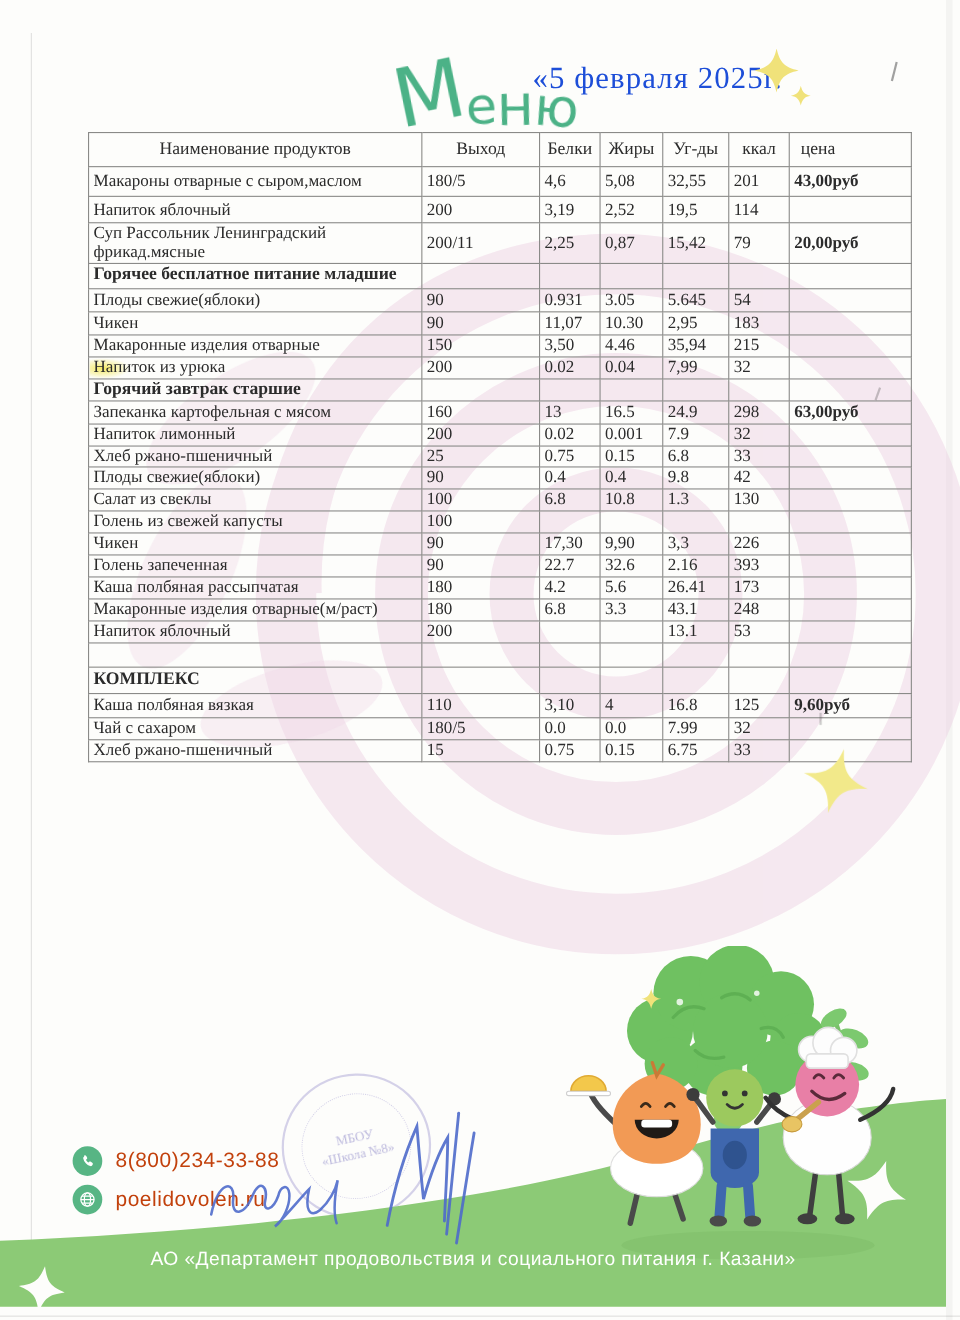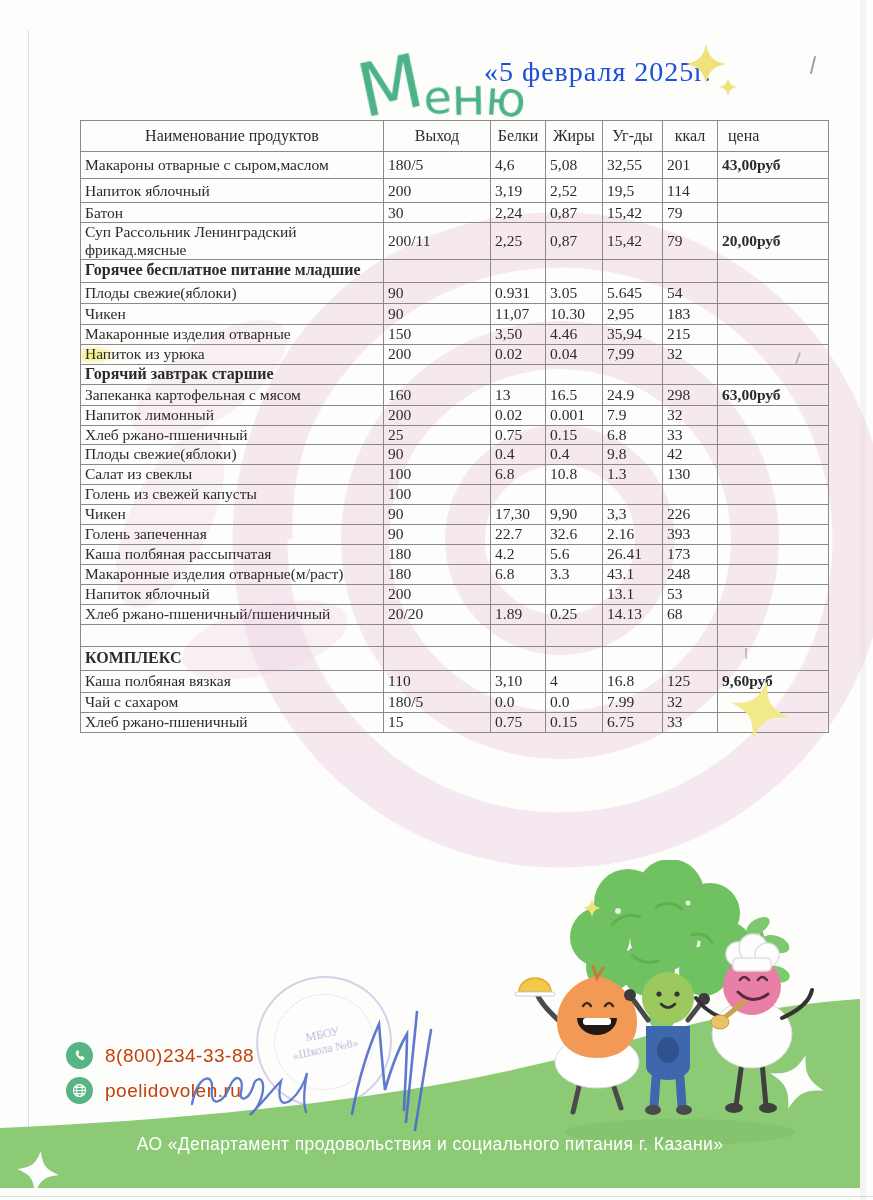--- a/index.html
+++ b/index.html
@@ -125,29 +125,20 @@
         </tr>
         <tr style="height: 24px;">
           <td class="name">Напиток яблочный</td>
           <td class="num">200</td>
           <td class="num">3,19</td>
           <td class="num">2,52</td>
           <td class="num">19,5</td>
           <td class="num">114</td>
           <td class="price"></td>
         </tr>
-        <tr style="height: 20px;">
-          <td class="name">Батон</td>
-          <td class="num">30</td>
-          <td class="num">2,24</td>
-          <td class="num">0,87</td>
-          <td class="num">15,42</td>
-          <td class="num">79</td>
-          <td class="price"></td>
-        </tr>
         <tr style="height: 36px;">
           <td class="name">Суп Рассольник Ленинградский фрикад.мясные</td>
           <td class="num">200/11</td>
           <td class="num">2,25</td>
           <td class="num">0,87</td>
           <td class="num">15,42</td>
           <td class="num">79</td>
           <td class="price">20,00руб</td>
         </tr>
         <tr class="section" style="height: 23px;">
@@ -294,29 +285,20 @@
           <td class="num">248</td>
           <td class="price"></td>
         </tr>
         <tr style="height: 20px;">
           <td class="name">Напиток  яблочный</td>
           <td class="num">200</td>
           <td class="num"></td>
           <td class="num"></td>
           <td class="num">13.1</td>
           <td class="num">53</td>
-          <td class="price"></td>
-        </tr>
-        <tr style="height: 20px;">
-          <td class="name">Хлеб ржано-пшеничный/пшеничный</td>
-          <td class="num">20/20</td>
-          <td class="num">1.89</td>
-          <td class="num">0.25</td>
-          <td class="num">14.13</td>
-          <td class="num">68</td>
           <td class="price"></td>
         </tr>
         <tr style="height: 22px;">
           <td class="name"></td>
           <td class="num"></td>
           <td class="num"></td>
           <td class="num"></td>
           <td class="num"></td>
           <td class="num"></td>
           <td class="price"></td>

